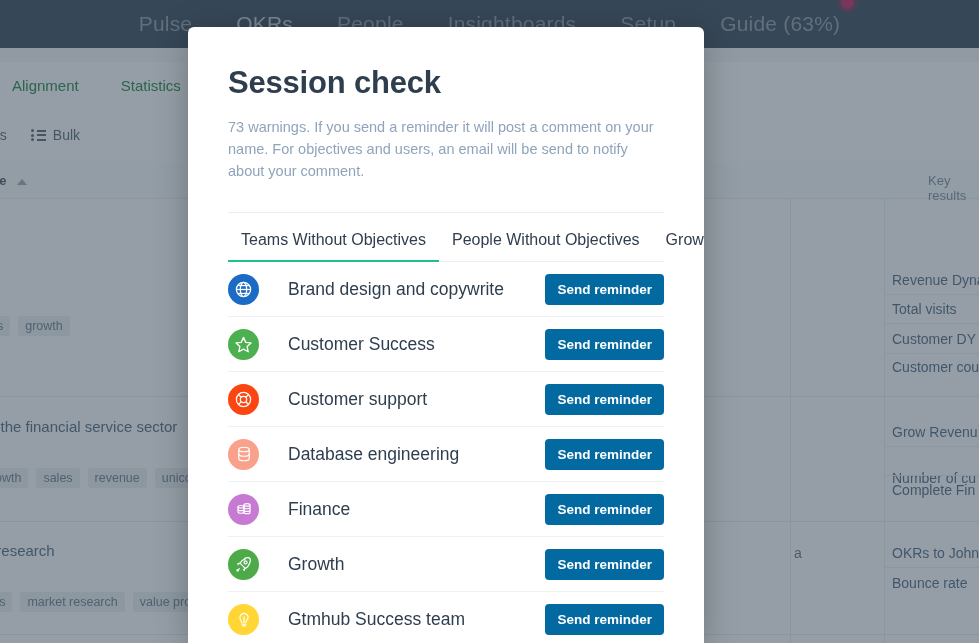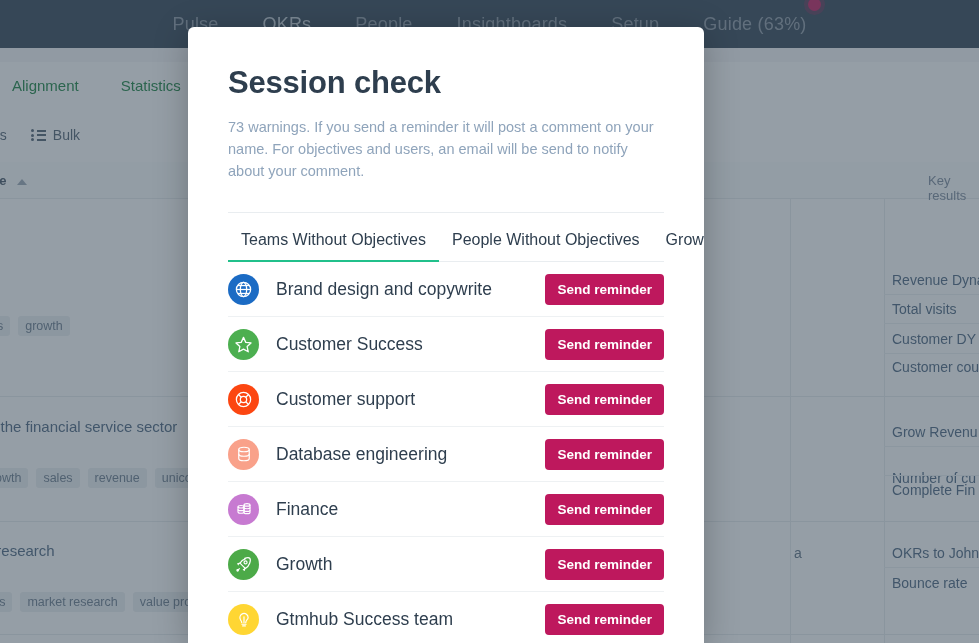--- a/index.html
+++ b/index.html
@@ -26,21 +26,21 @@
     top: 0; left: 0; right: 0;
     height: 48px;
     background: #2d3e50;
     display: flex;
     align-items: center;
     justify-content: center;
     gap: 44px;
   }
   .topnav-item {
     color: #8c98a4;
-    font-size: 18px;
+    font-size: 21px;
     letter-spacing: .2px;
     position: relative;
     white-space: nowrap;
   }
   .topnav-item.active { color: #c3ccd4; }
   .nav-badge {
     position: absolute;
     top: -16px;
     right: -14px;
     width: 13px;
@@ -263,21 +263,21 @@
     background: #21c08b;
   }
   .tab-spacer { width: 17px; }
 
   .rows { }
   .row {
     display: flex;
     align-items: center;
     height: 54px;
     border-bottom: 1px solid #eef1f3;
-    gap: 0;
+    gap: 12px;
   }
   .row:last-child { border-bottom: none; }
   .avatar {
     width: 31px;
     height: 31px;
     border-radius: 50%;
     flex: 0 0 31px;
     display: flex;
     align-items: center;
     justify-content: center;
@@ -285,21 +285,21 @@
   }
   .avatar svg { display: block; }
   .row-label {
     font-size: 17.5px;
     color: #2e3e4e;
     flex: 1 1 auto;
     white-space: nowrap;
     overflow: hidden;
   }
   .btn-remind {
-    background: #be185d;
+    background: #0369a1;
     color: #ffffff;
     border: none;
     border-radius: 4px;
     font-family: inherit;
     font-size: 13.5px;
     font-weight: bold;
     padding: 8px 12px;
     cursor: pointer;
     white-space: nowrap;
   }

